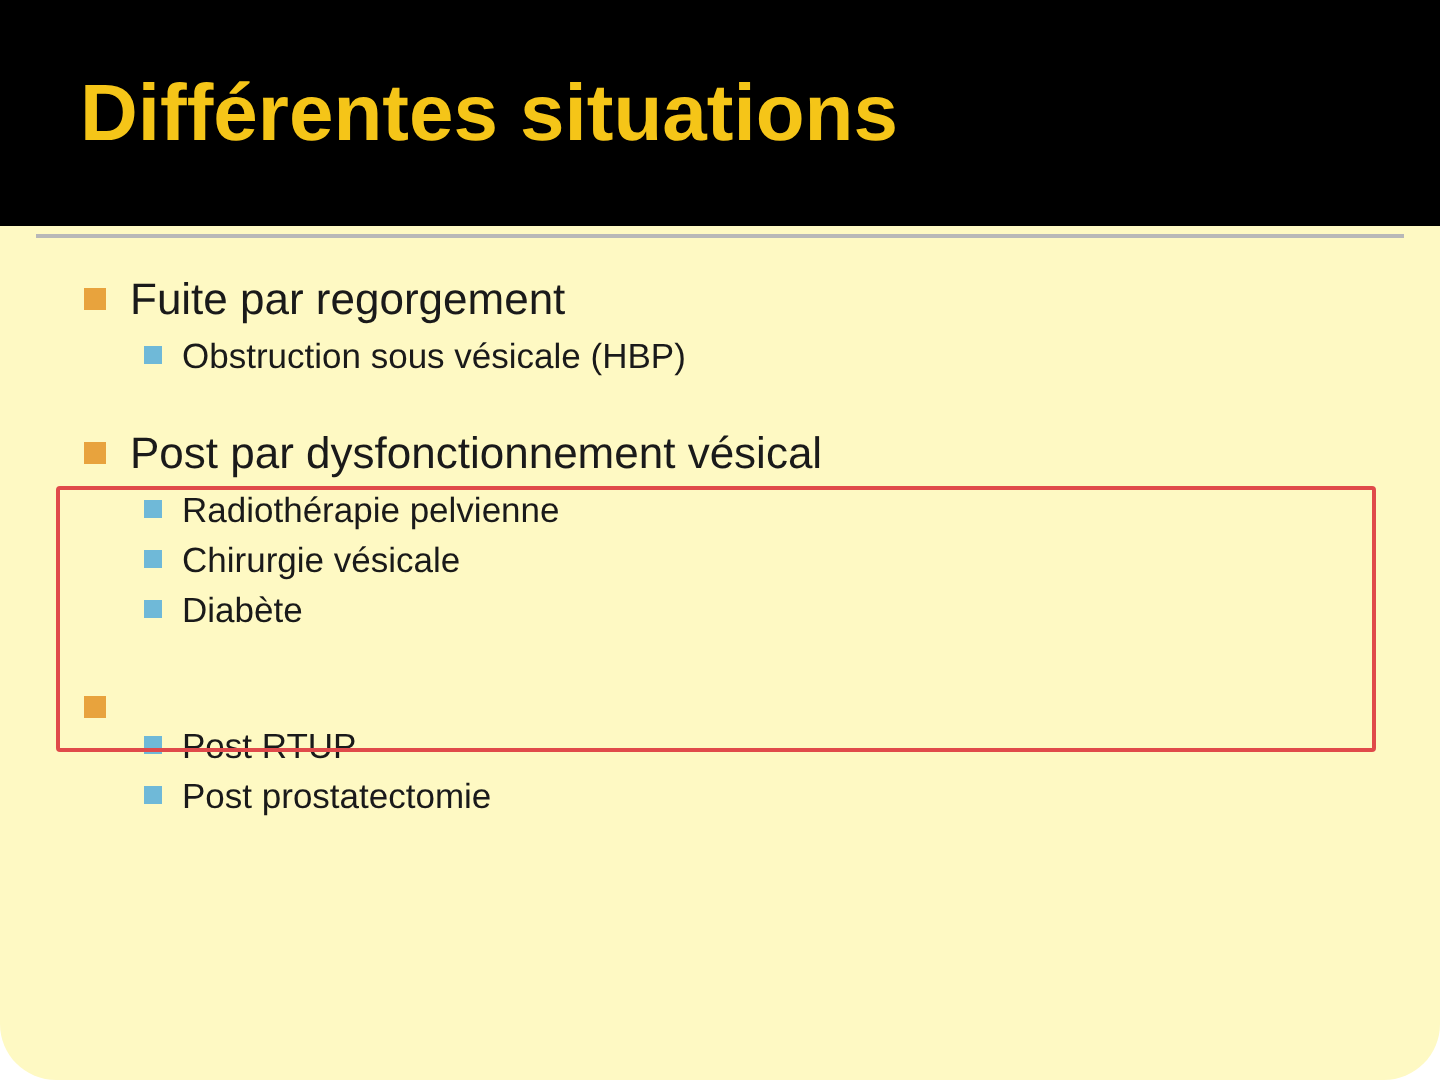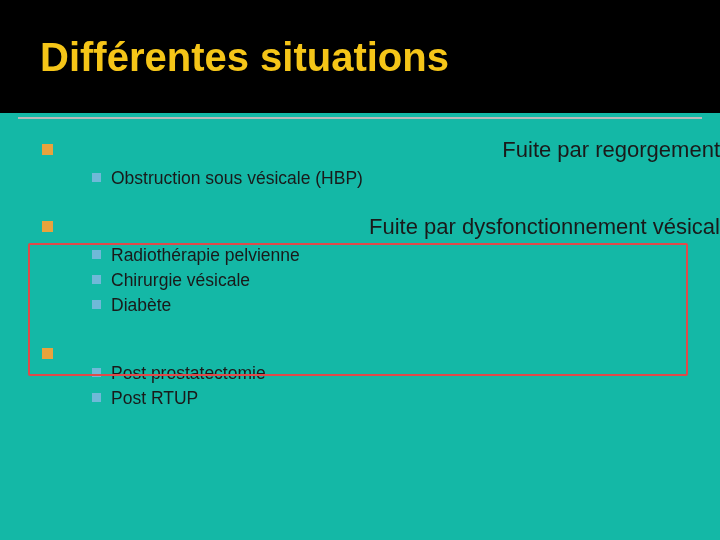--- a/index.html
+++ b/index.html
@@ -10,22 +10,23 @@
     width: 720px;
     height: 540px;
     background: #ffffff;
     font-family: "Liberation Sans", sans-serif;
     overflow: hidden;
   }
   .slide {
     position: relative;
     width: 720px;
     height: 540px;
-    background: #14b8a6;
+    background: #fef9c3;
     box-sizing: border-box;
+    border-radius: 28px;
   }
   .title-bar {
     position: absolute;
     top: 0;
     left: 0;
     width: 720px;
     height: 113px;
     background: #000000;
   }
   .title-text {
@@ -54,39 +55,38 @@
     width: 720px;
   }
   .group {
     position: relative;
   }
   .lvl1 {
     display: flex;
     align-items: flex-start;
     padding-left: 42px;
     margin-bottom: 2px;
-    justify-content: space-between;
   }
   .lvl1 .bullet {
     width: 11px;
     height: 11px;
     background: #e8a33d;
     margin-top: 8px;
     margin-right: 12px;
     flex: 0 0 auto;
   }
   .lvl1 .text {
     font-size: 22px;
     color: #1a1a1a;
     line-height: 28px;
   }
   .lvl2 {
     display: flex;
     align-items: flex-start;
-    padding-left: 92px;
+    padding-left: 72px;
     margin-bottom: 1px;
   }
   .lvl2 .bullet {
     width: 9px;
     height: 9px;
     background: #6fb9d8;
     margin-top: 7px;
     margin-right: 10px;
     flex: 0 0 auto;
   }
@@ -131,21 +131,21 @@
         <span class="bullet"></span>
         <span class="text">Obstruction sous vésicale (HBP)</span>
       </div>
     </div>
 
     <div class="gap"></div>
 
     <div class="group">
       <div class="lvl1">
         <span class="bullet"></span>
-        <span class="text">Fuite par dysfonctionnement vésical</span>
+        <span class="text">Post par dysfonctionnement vésical</span>
       </div>
       <div class="lvl2">
         <span class="bullet"></span>
         <span class="text">Radiothérapie pelvienne</span>
       </div>
       <div class="lvl2">
         <span class="bullet"></span>
         <span class="text">Chirurgie vésicale</span>
       </div>
       <div class="lvl2">
@@ -155,25 +155,25 @@
     </div>
 
     <div class="gap"></div>
 
     <div class="group">
       <div class="lvl1">
         <span class="bullet"></span>
       </div>
       <div class="lvl2">
         <span class="bullet"></span>
-        <span class="text">Post prostatectomie</span>
+        <span class="text">Post RTUP</span>
       </div>
       <div class="lvl2">
         <span class="bullet"></span>
-        <span class="text">Post RTUP</span>
+        <span class="text">Post prostatectomie</span>
       </div>
     </div>
 
   </div>
 
   <div class="highlight-box"></div>
 
 </div>
 
 </body></html>

